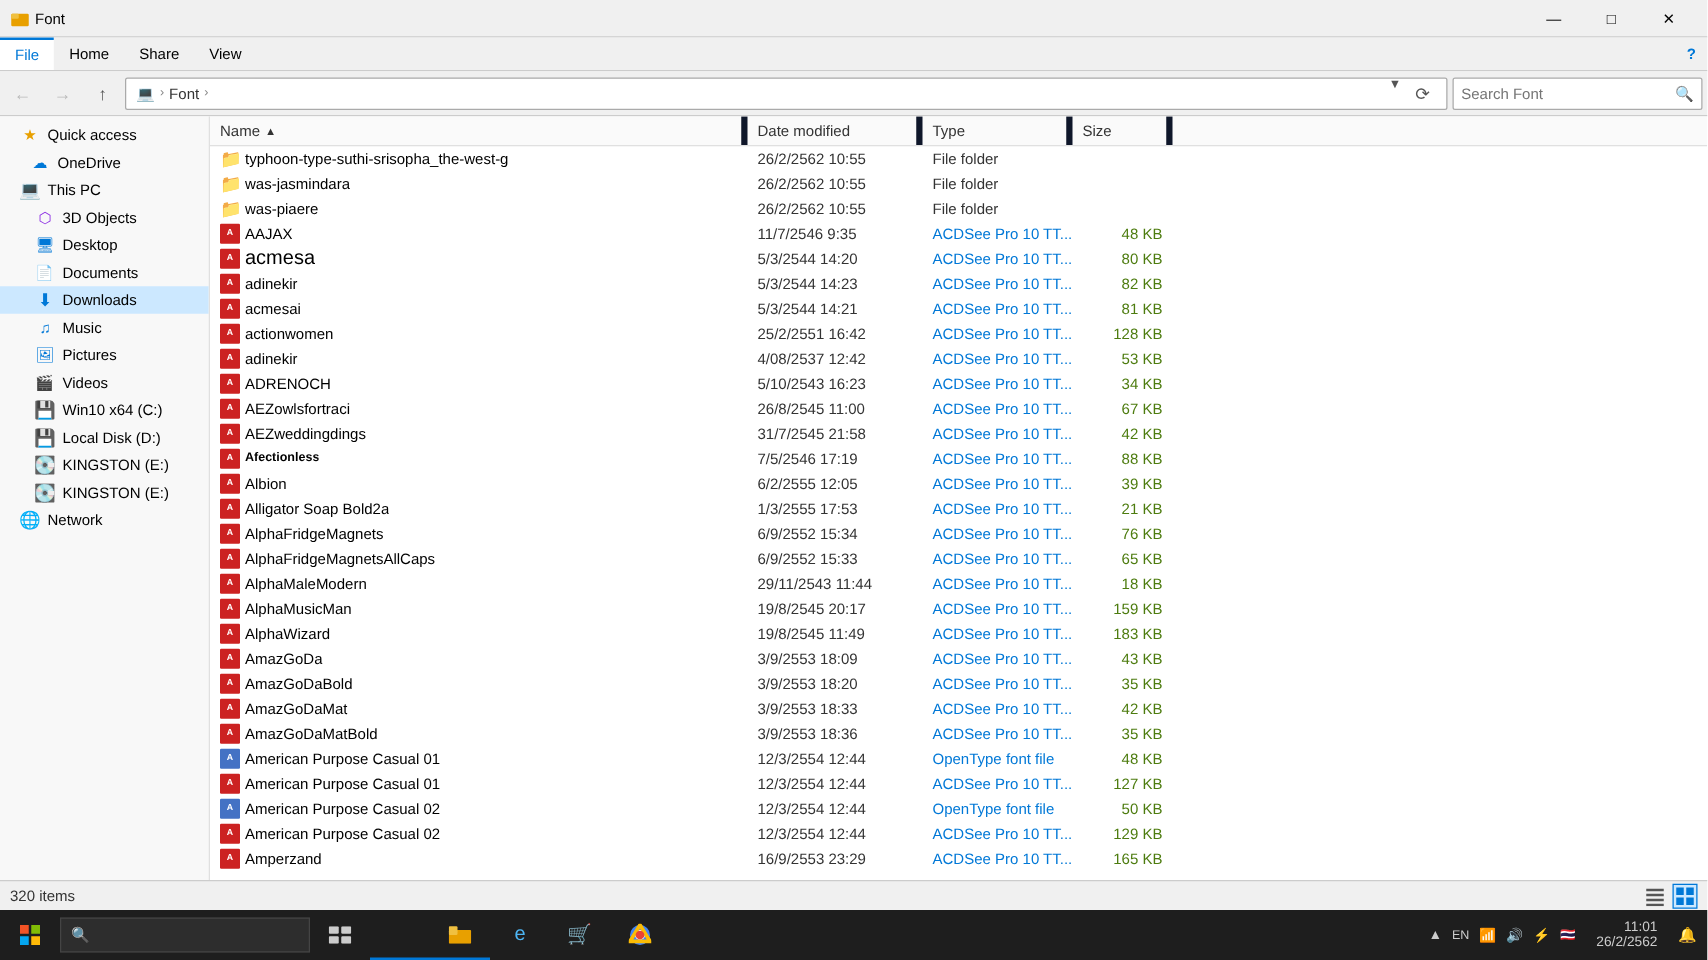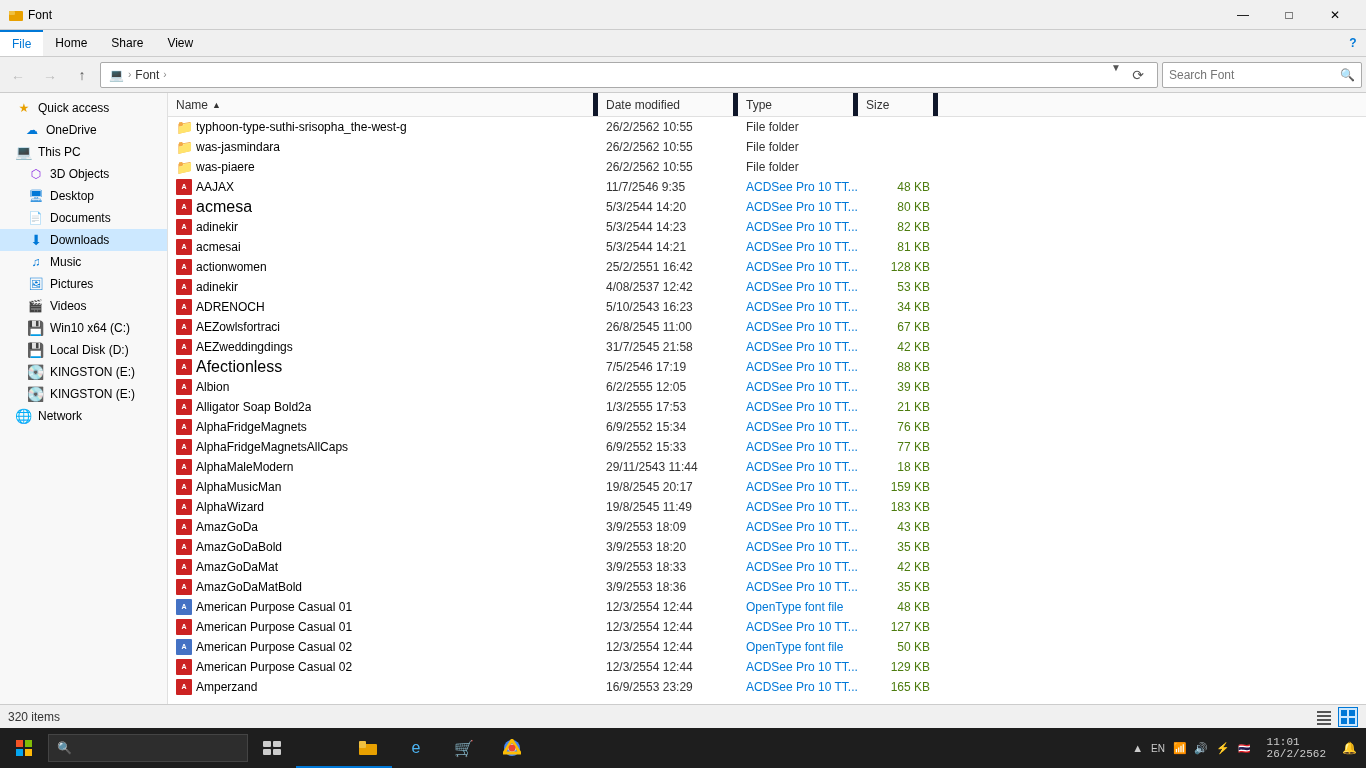--- a/index.html
+++ b/index.html
@@ -69,21 +69,21 @@
 
     
     .taskbar { height: 40px; background: #1e1e1e; display: flex; align-items: center; padding: 0; flex-shrink: 0; }
     .start-btn { width: 48px; height: 40px; display: flex; align-items: center; justify-content: center; cursor: pointer; color: #fff; font-size: 18px; }
     .taskbar-search { width: 200px; height: 28px; background: #2d2d2d; border: 1px solid #444; display: flex; align-items: center; padding: 0 8px; gap: 4px; cursor: pointer; }
     .taskbar-search-icon { color: #aaa; font-size: 12px; }
     .taskbar-icon { width: 48px; height: 40px; display: flex; align-items: center; justify-content: center; cursor: pointer; color: #ccc; }
     .taskbar-icon.active { border-bottom: 2px solid #0078d7; }
     .taskbar-right { margin-left: auto; display: flex; align-items: center; height: 40px; }
     .taskbar-tray { display: flex; align-items: center; padding: 0 8px; gap: 8px; color: #ccc; font-size: 11px; }
-    .taskbar-clock { display: flex; flex-direction: column; align-items: flex-start; justify-content: center; padding: 0 8px; cursor: pointer; color: #ccc; height: 40px; font-size: 11px; font-family: Liberation Mono, monospace; }
+    .taskbar-clock { display: flex; flex-direction: column; align-items: flex-end; justify-content: center; padding: 0 8px; cursor: pointer; color: #ccc; height: 40px; font-size: 11px; }
     .notification-btn { width: 32px; height: 40px; display: flex; align-items: center; justify-content: center; cursor: pointer; color: #ccc; }
 
     .sidebar-star { color: #e8a000; font-size: 12px; }
     .sidebar-onedrive { color: #0078d7; font-size: 12px; }
     .sidebar-pc { color: #0078d7; font-size: 14px; }
     .sidebar-3d { color: #8a2be2; font-size: 12px; }
     .sidebar-desktop { color: #0078d7; font-size: 12px; }
     .sidebar-docs { color: #0078d7; font-size: 12px; }
     .sidebar-dl { color: #0078d7; font-size: 14px; }
     .sidebar-music { color: #0078d7; font-size: 12px; }
@@ -386,21 +386,21 @@
     </div>
     <div class="file-cell file-cell-date">31/7/2545 21:58</div>
     <div class="file-cell file-cell-type" style="color:#0078d7;">ACDSee Pro 10 TT...</div>
     <div class="file-cell file-cell-size">42 KB</div>
   </div>
         <div class="file-row">
     <div class="file-cell file-cell-name">
       <div class="file-icon ttf">
               <div style="width:16px;height:16px;background:#cc2222;display:flex;align-items:center;justify-content:center;color:white;font-size:7px;font-weight:bold;border-radius:1px;">A</div>
             </div>
-      <span style="font-size:16px;overflow:hidden;text-overflow:ellipsis;white-space:nowrap;">Afectionless</span>
+      <span style="font-size:10px;overflow:hidden;text-overflow:ellipsis;white-space:nowrap;font-weight:bold;">Afectionless</span>
     </div>
     <div class="file-cell file-cell-date">7/5/2546 17:19</div>
     <div class="file-cell file-cell-type" style="color:#0078d7;">ACDSee Pro 10 TT...</div>
     <div class="file-cell file-cell-size">88 KB</div>
   </div>
         <div class="file-row">
     <div class="file-cell file-cell-name">
       <div class="file-icon ttf">
               <div style="width:16px;height:16px;background:#cc2222;display:flex;align-items:center;justify-content:center;color:white;font-size:7px;font-weight:bold;border-radius:1px;">A</div>
             </div>
@@ -434,21 +434,21 @@
   </div>
         <div class="file-row">
     <div class="file-cell file-cell-name">
       <div class="file-icon ttf">
               <div style="width:16px;height:16px;background:#cc2222;display:flex;align-items:center;justify-content:center;color:white;font-size:7px;font-weight:bold;border-radius:1px;">A</div>
             </div>
       <span style="font-size:12px;overflow:hidden;text-overflow:ellipsis;white-space:nowrap;">AlphaFridgeMagnetsAllCaps</span>
     </div>
     <div class="file-cell file-cell-date">6/9/2552 15:33</div>
     <div class="file-cell file-cell-type" style="color:#0078d7;">ACDSee Pro 10 TT...</div>
-    <div class="file-cell file-cell-size">77 KB</div>
+    <div class="file-cell file-cell-size">65 KB</div>
   </div>
         <div class="file-row">
     <div class="file-cell file-cell-name">
       <div class="file-icon ttf">
               <div style="width:16px;height:16px;background:#cc2222;display:flex;align-items:center;justify-content:center;color:white;font-size:7px;font-weight:bold;border-radius:1px;">A</div>
             </div>
       <span style="font-size:12px;overflow:hidden;text-overflow:ellipsis;white-space:nowrap;">AlphaMaleModern</span>
     </div>
     <div class="file-cell file-cell-date">29/11/2543 11:44</div>
     <div class="file-cell file-cell-type" style="color:#0078d7;">ACDSee Pro 10 TT...</div>

